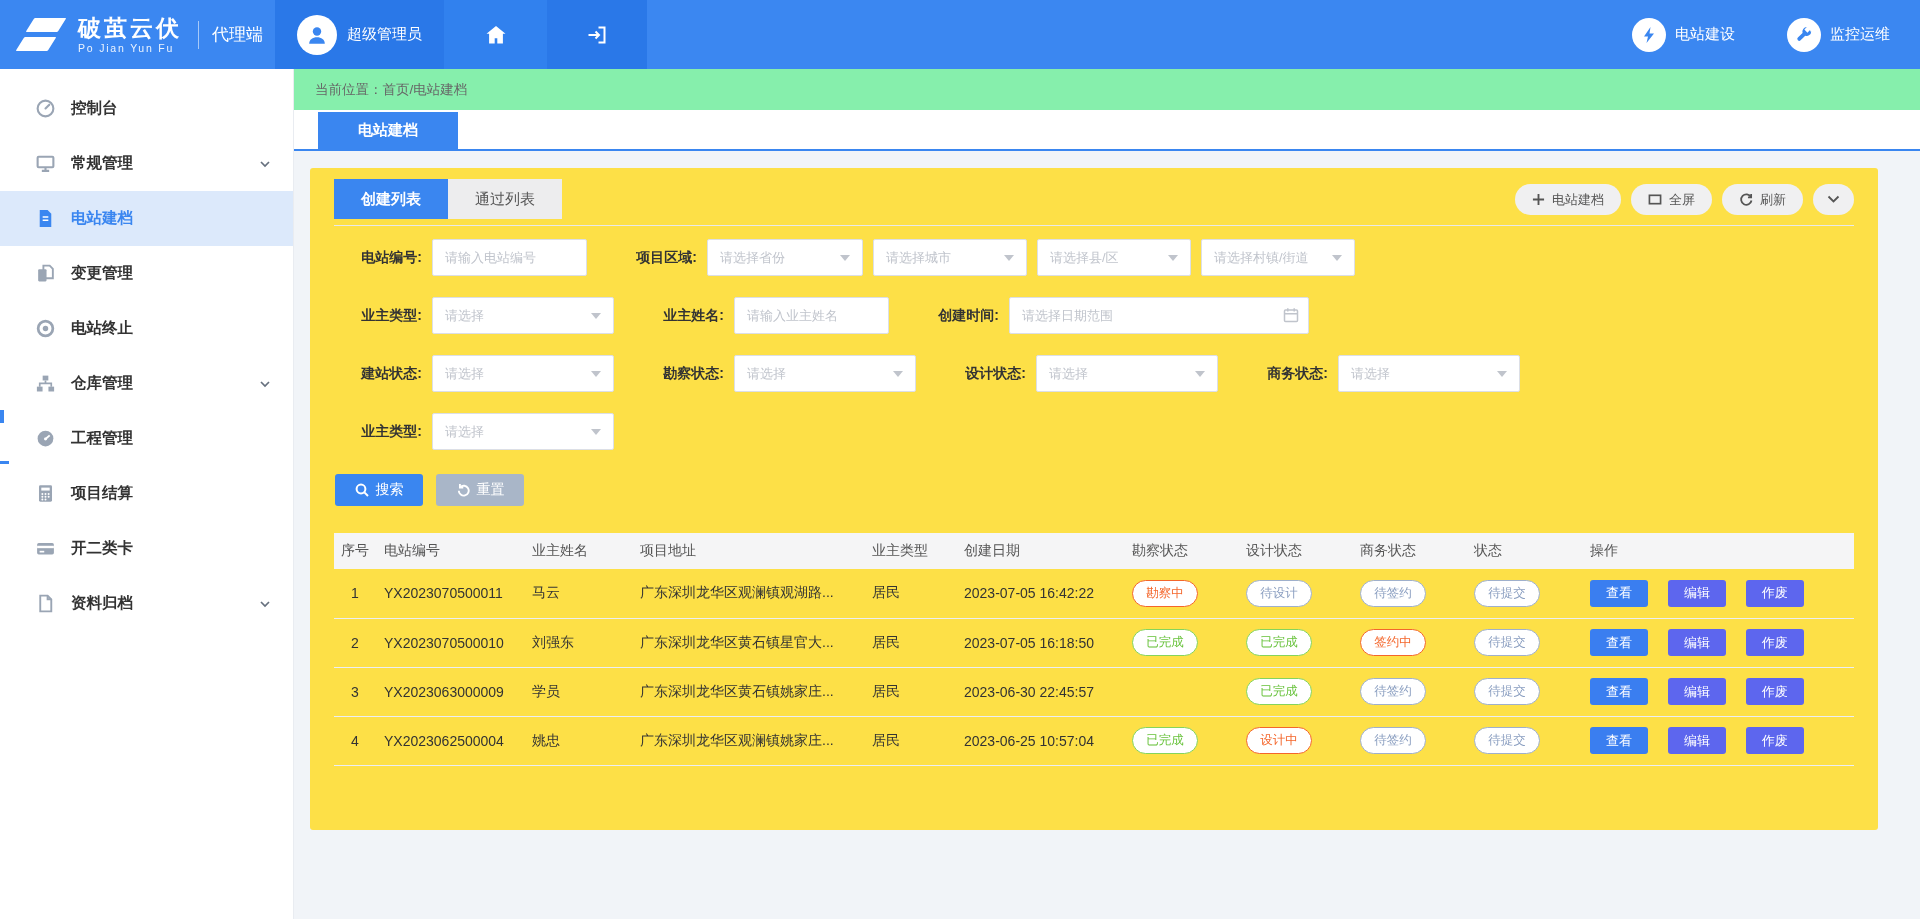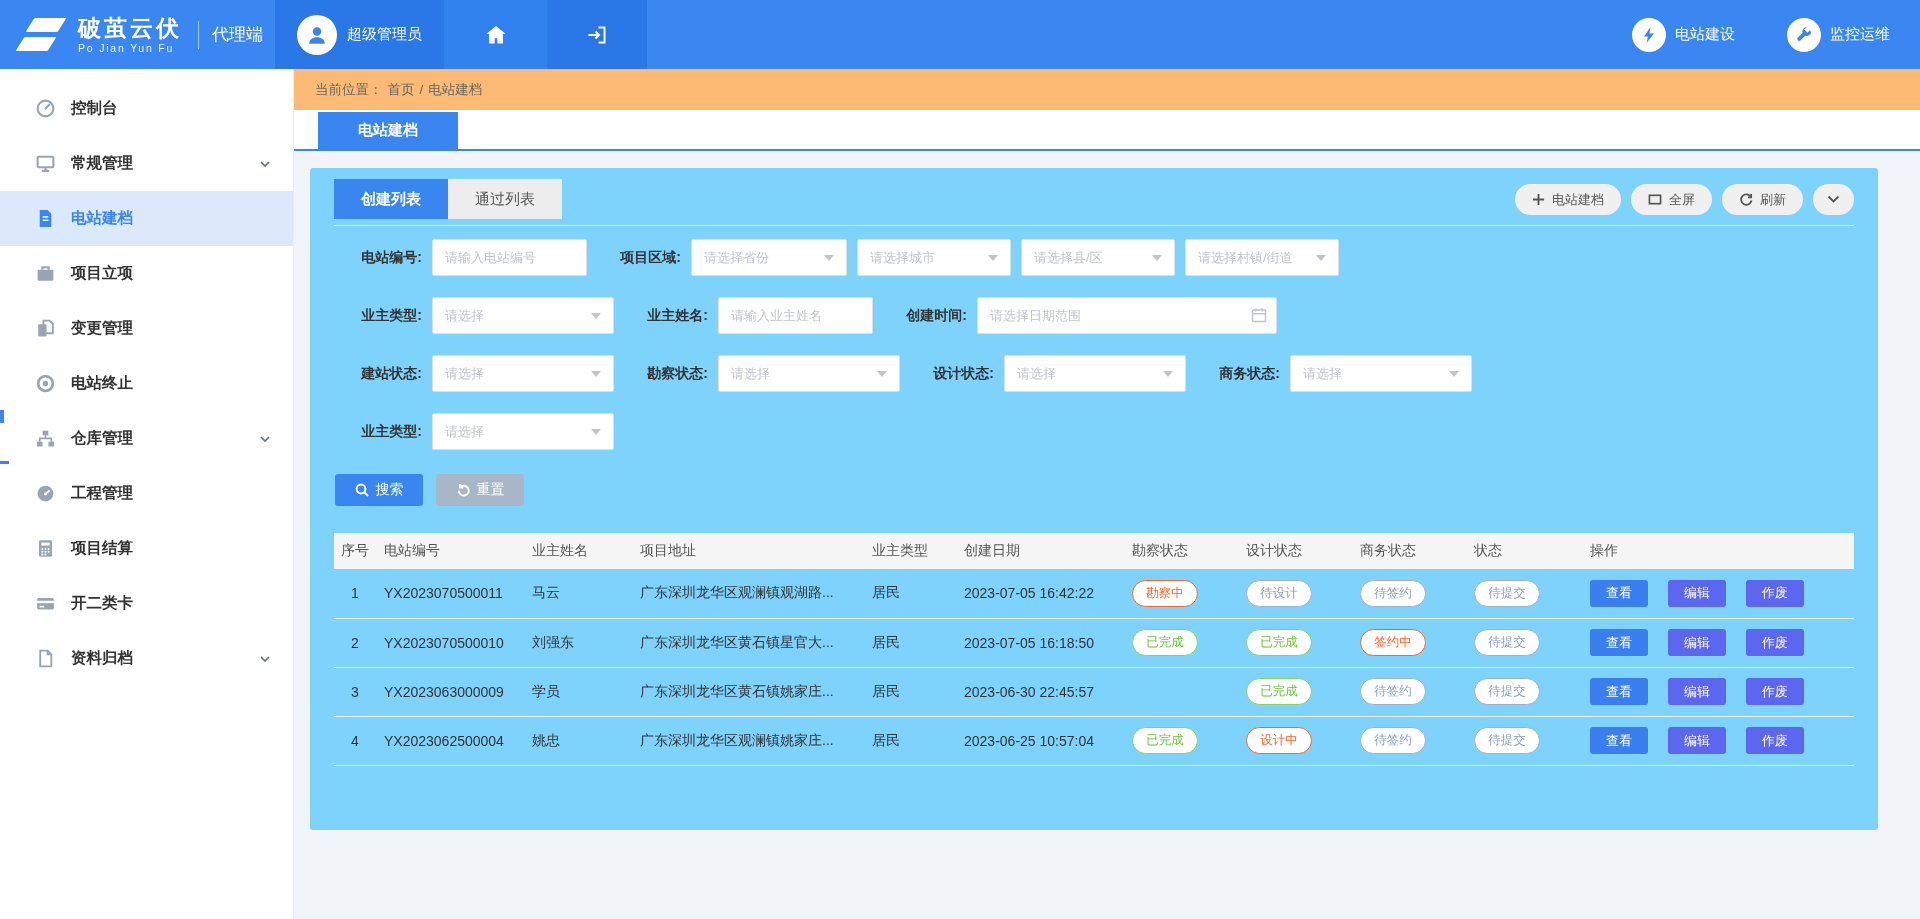--- a/index.html
+++ b/index.html
@@ -38,44 +38,44 @@
   .side-item .slabel { font-size:15.5px; font-weight:700; }
   .side-item .chev { position:absolute; right:22px; color:#66707e; }
   .side-item.active { background:#dce9fb; color:#3a86f0; }
   .side-item.active .sicon { color:#3a86f0; }
   .edge-mark { position:absolute; background:#3a86f0; }
   .edge-mark.m1 { left:0; top:341px; width:4px; height:13px; }
   .edge-mark.m2 { left:0; top:392px; width:9px; height:3px; }
 
   
   .main { position:absolute; top:69px; left:294px; right:0; bottom:0; background:#f1f4f8; }
-  .crumb-bar { height:41px; background:#fdba74; display:flex; align-items:center; padding-left:21px;
-    font-size:13.5px; color:#666; gap:5px; }
+  .crumb-bar { height:41px; background:#86efac; display:flex; align-items:center; padding-left:21px;
+    font-size:13.5px; color:#666; }
   .crumb-bar .crumb-link { cursor:pointer; }
   .pagetab-bar { height:41px; background:#fff; border-bottom:2px solid #3a86f0; display:flex; align-items:flex-end; }
   .page-tab { margin-left:24px; width:140px; height:37px; background:#3a86f0; color:#fff;
     font-size:15px; font-weight:700; display:flex; align-items:center; justify-content:center; cursor:pointer; }
   .content { padding:17px 42px 24px 16px; }
-  .card { background:#7dd3fc; border-radius:3px; height:662px; padding:0 24px; }
+  .card { background:#fde047; border-radius:3px; height:662px; padding:0 24px; }
 
   
   .card-top { display:flex; align-items:flex-end; padding-top:11px; border-bottom:1px solid #e8e9eb; padding-bottom:6px; }
   .ptab { height:40px; padding:0 27px; display:flex; align-items:center; font-size:15px; cursor:pointer; }
   .ptab.on { background:#3a86f0; color:#fff; font-weight:700; }
   .ptab.off { background:#ededee; color:#555; }
   .toolbar { margin-left:auto; display:flex; gap:10px; align-items:center; margin-bottom:4px; }
   .pill { height:31px; border:none; border-radius:16px; background:#f0f0f1; color:#555;
     font-size:13px; display:flex; align-items:center; gap:7px; padding:0 17px; cursor:pointer;
     font-family:inherit; }
   .pill.sm { padding:0 14px; }
 
   
   .fform { margin-top:13px; }
   .frow { display:flex; align-items:center; margin-bottom:21px; }
-  .fpair { display:flex; align-items:center; margin-right:6px; }
+  .fpair { display:flex; align-items:center; margin-right:22px; }
   .flabel { width:88px; text-align:right; margin-right:10px; font-size:14px; font-weight:700;
     color:#333; white-space:nowrap; }
   .inp { width:155px; height:37px; border:1px solid #dcdfe6; border-radius:2px; padding:0 12px;
     font-size:13px; color:#333; outline:none; font-family:inherit; background:#fff; }
   .inp::placeholder { color:#c0c4cc; }
   .sel { width:182px; height:37px; border:1px solid #dcdfe6; border-radius:2px; background:#fff;
     display:flex; align-items:center; justify-content:space-between; padding:0 12px; cursor:pointer; margin-right:10px; }
   .sel:last-child { margin-right:0; }
   .sel .ph { color:#c0c4cc; font-size:13px; }
   .caret { width:0; height:0; border-left:5px solid transparent; border-right:5px solid transparent;
@@ -197,27 +197,20 @@
     <svg class="chev" width="12" height="12" viewBox="0 0 12 12" fill="none" stroke="currentColor" stroke-width="1.7">
         <path d="M2 4l4 4 4-4"></path>
       </svg>
   </div>
   <div class="side-item active">
     <svg class="sicon" viewBox="0 0 20 20">
       <path d="M4.5 2h7.5l3.5 3.5V18h-11z" fill="currentColor"></path>
       <path d="M7.3 8.6h5.4M7.3 11.6h5.4" stroke="#fff" stroke-width="1.4"></path>
     </svg>
     <span class="slabel">电站建档</span>
-  </div>
-  <div class="side-item">
-    <svg class="sicon" viewBox="0 0 20 20">
-      <rect x="2.5" y="6.5" width="15" height="10.5" rx="1.2" fill="currentColor"></rect>
-      <path d="M7 6.5V4h6v2.5" stroke="currentColor" stroke-width="2" fill="none"></path>
-    </svg>
-    <span class="slabel">项目立项</span>
   </div>
   <div class="side-item">
     <svg class="sicon" viewBox="0 0 20 20">
       <path d="M8 2.5h6l3 3v9h-9z" fill="none" stroke="currentColor" stroke-width="1.8"></path>
       <rect x="3" y="6" width="8" height="11.5" rx="1" fill="currentColor"></rect>
     </svg>
     <span class="slabel">变更管理</span>
   </div>
   <div class="side-item">
     <svg class="sicon" viewBox="0 0 20 20">

